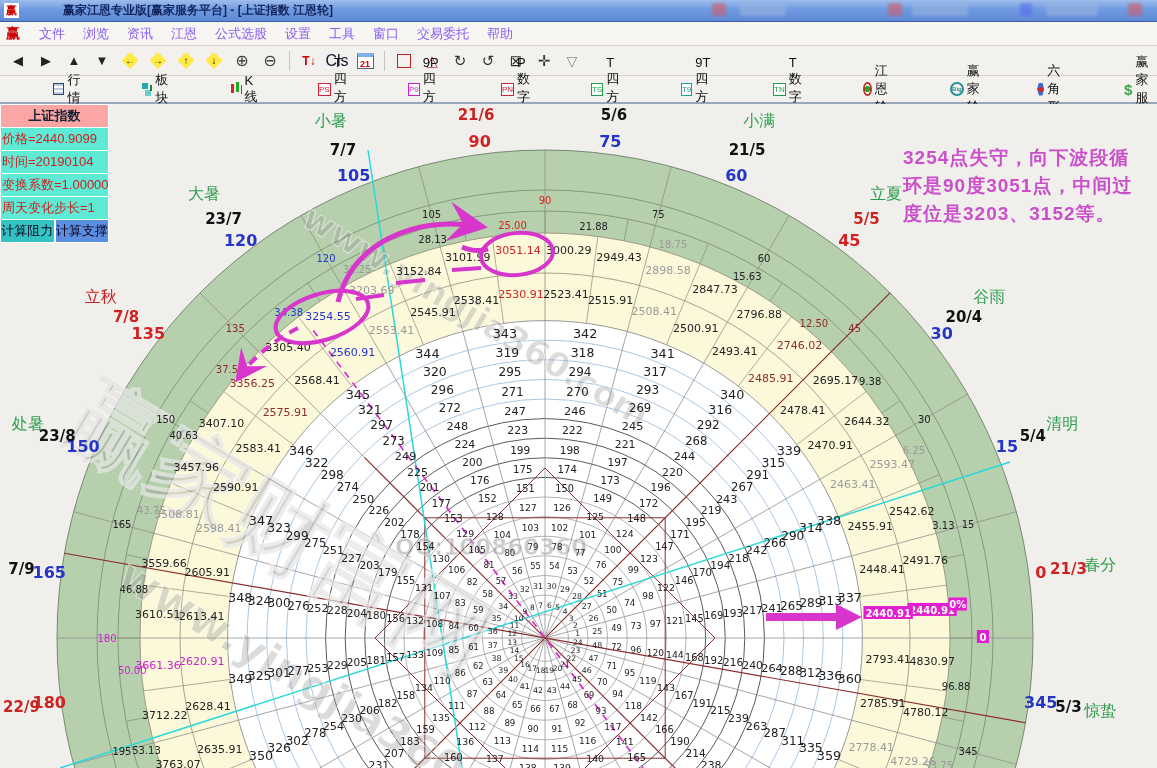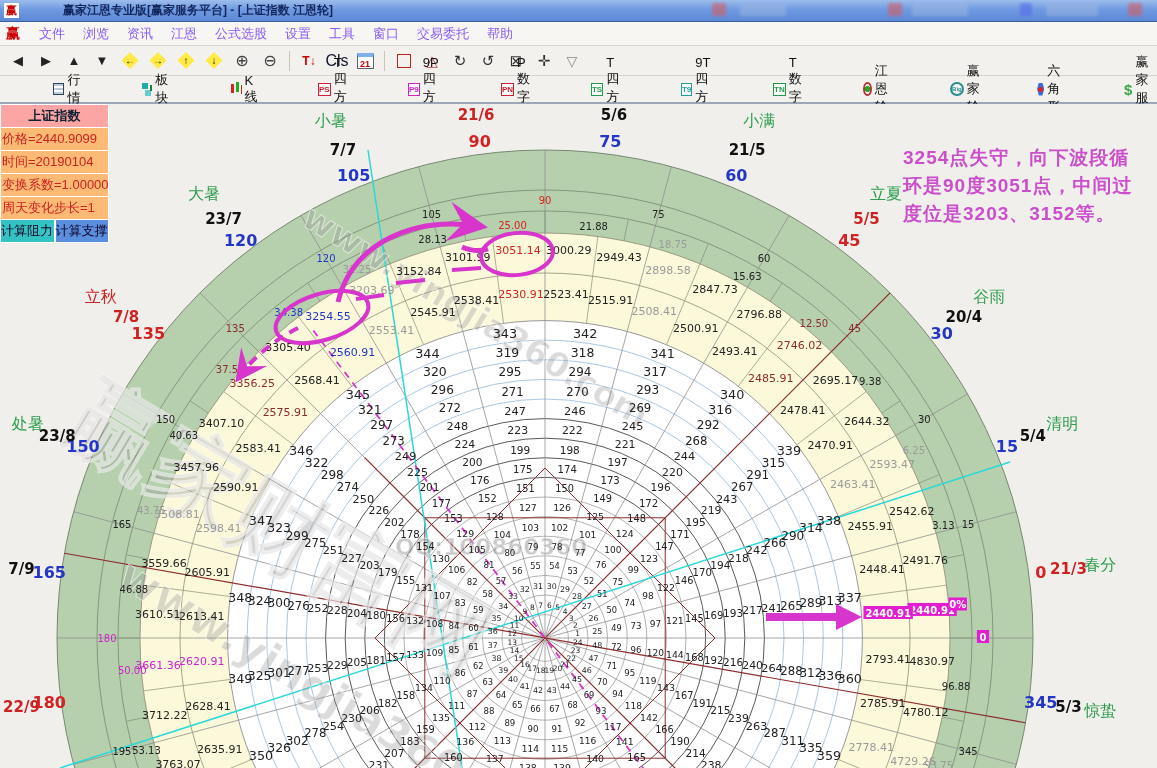--- a/index.html
+++ b/index.html
@@ -37,21 +37,21 @@
   .tb-zoom { color:#444; font-size:16px; }
   .tb-tdown { color:#c00; font-size:12px; font-weight:bold; }
   .tb-cls { color:#0f172a; font-size:16px; }
   .tb-cal { width:17px; height:16px; border:1px solid #567; background:#fff; color:#c00; font-size:9px;
     font-weight:bold; text-align:center; line-height:14px; border-top:4px solid #7fb0e8; }
 
   .toolbar2 { position:absolute; left:0; top:76px; width:1157px; height:28px; background:#f3f1ee;
     border-bottom:2px solid #9aa7b8; display:flex; align-items:center; padding-left:6px; }
   .tb2-btn { display:flex; align-items:center; margin-right:10px; font-size:13px; color:#111;margin-left:47px; }
   .tb2-btn .ico { margin-right:3px; display:inline-flex; align-items:center; justify-content:center; }
-  .badge { width:17px; height:13px; border:1px solid currentColor; font-size:8px; font-weight:bold;
+  .badge { width:17px; height:13px; border:1px solid currentColor; font-size:8px; font-weight:normal;
     display:inline-flex; align-items:center; justify-content:center; background:#fff; }
   .ico-grid { width:16px; height:12px; border:1px solid #345; background:
     repeating-linear-gradient(#bcd 0 2px, #fff 2px 4px); }
   .ico-blocks { width:15px; height:13px; background:
     linear-gradient(#2aa 0 0) 0 0/6px 6px no-repeat,
     linear-gradient(#183 0 0) 8px 2px/6px 6px no-repeat,
     linear-gradient(#6cc 0 0) 3px 7px/6px 6px no-repeat; }
   .ico-candle { width:15px; height:14px; background:
     linear-gradient(#d22 0 0) 1px 2px/3px 9px no-repeat,
     linear-gradient(#2a2 0 0) 6px 0/3px 10px no-repeat,
@@ -66,24 +66,24 @@
   .ico-dollar { color:#3aa54a; font-weight:bold; font-size:15px; }
 
   
   .main { position:absolute; left:0; top:104px; width:1157px; height:664px; background:#f0efec; }
   #wheel { position:absolute; left:0; top:0; }
 
   
   .panel { position:absolute; left:0; top:0; width:109px; z-index:5; font-size:13px; }
   .panel .head { background:#fca5a5; border:1px solid #fff; color:#123; text-align:center;
     padding:2px 0; font-weight:bold; }
-  .panel .row { background:#fdba74; border:1px solid #fff; border-top:none; color:#c22;
+  .panel .row { background:#5eead4; border:1px solid #fff; border-top:none; color:#c22;
     padding:2px 1px; white-space:nowrap; overflow:hidden; }
   .panel .btns { display:flex; }
-  .panel .btn { flex:1; padding:2px 0; color:#102; border:1px solid #fff; border-top:none; }
+  .panel .btn { flex:1; text-align:center; padding:2px 0; color:#102; border:1px solid #fff; border-top:none; }
   .panel .btn.b1 { background:#33c3c3; }
   .panel .btn.b2 { background:#5a8ede; }
 
   
   .note { position:absolute; left:903px; top:40px; z-index:5; color:#cb4ecb; font-size:19px;
     line-height:28px; font-weight:bold; letter-spacing:1px; }
 </style>
 </head>
 <body>
 <div id="app">

